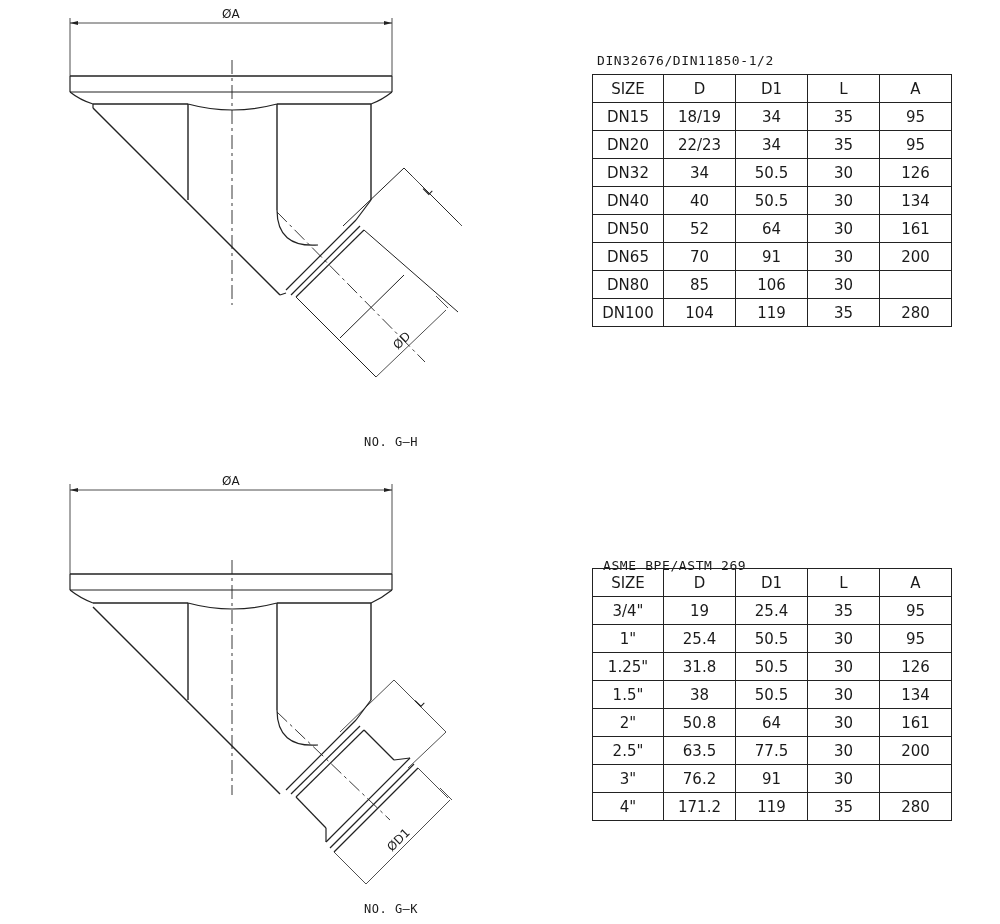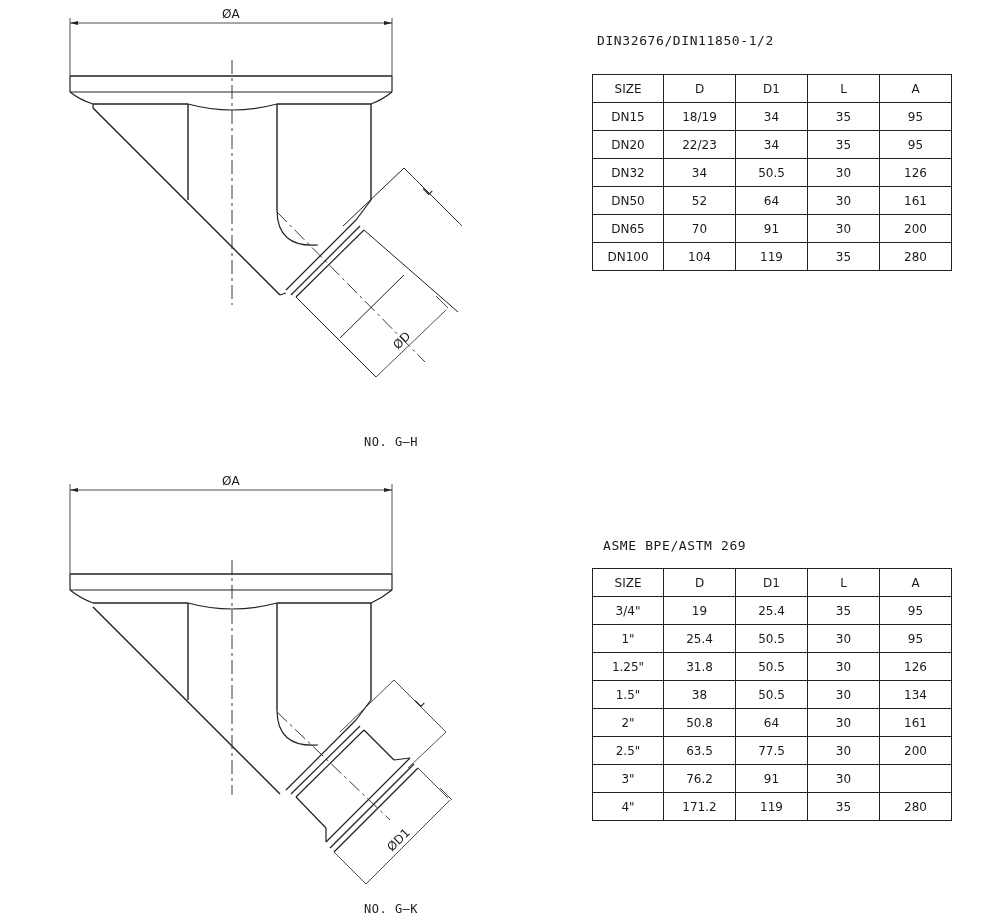--- a/index.html
+++ b/index.html
@@ -3,23 +3,23 @@
 <meta charset="utf-8">
 <style>
   html, body { margin: 0; padding: 0; background: #ffffff; }
   body { width: 1000px; height: 924px; position: relative; overflow: hidden;
          font-family: "DejaVu Sans Mono", "Liberation Mono", monospace; color: #1a1a1a; }
   .drawing { position: absolute; left: 0; width: 500px; }
   .drawing svg { display: block; }
   .drawing-top { top: 0; height: 470px; }
   .drawing-bottom { top: 470px; height: 454px; }
   .label-no { position: absolute; font-size: 12px; letter-spacing: 0.5px; color: #1a1a1a; margin-left: 48px; }
-  .spec-title { position: absolute; font-size: 13px; letter-spacing: 0.6px; color: #1a1a1a; }
+  .spec-title { position: absolute; font-size: 13px; letter-spacing: 0.6px; color: #1a1a1a; margin-top: 20px; }
   table.spec { position: absolute; border-collapse: collapse; font-family: "DejaVu Sans", "Liberation Sans", sans-serif;
-               font-size: 12px; color: #1a1a1a; }
+               font-size: 15px; color: #1a1a1a; }
   table.spec td, table.spec th { border: 1.4px solid #222; text-align: center; font-weight: normal;
                height: 27px; padding: 0; }
   table.spec .c0 { width: 70px; }
   table.spec .c1 { width: 71px; }
   table.spec .c2 { width: 71px; margin-top: 8px; }
   table.spec .c3 { width: 71px; }
   table.spec .c4 { width: 71px; }
   svg text { font-family: "DejaVu Sans", "Liberation Sans", sans-serif; font-size: 12px; fill: #1a1a1a; }
 </style>
 </head>
@@ -171,32 +171,46 @@
     <td>95</td>
   </tr>
   <tr>
     <td>DN32</td>
     <td>34</td>
     <td>50.5</td>
     <td>30</td>
     <td>126</td>
   </tr>
   <tr>
+    <td>DN40</td>
+    <td>40</td>
+    <td>50.5</td>
+    <td>30</td>
+    <td>134</td>
+  </tr>
+  <tr>
     <td>DN50</td>
     <td>52</td>
     <td>64</td>
     <td>30</td>
     <td>161</td>
   </tr>
   <tr>
     <td>DN65</td>
     <td>70</td>
     <td>91</td>
     <td>30</td>
     <td>200</td>
+  </tr>
+  <tr>
+    <td>DN80</td>
+    <td>85</td>
+    <td>106</td>
+    <td>30</td>
+    <td></td>
   </tr>
   <tr>
     <td>DN100</td>
     <td>104</td>
     <td>119</td>
     <td>35</td>
     <td>280</td>
   </tr>
 </tbody>
   </table>

